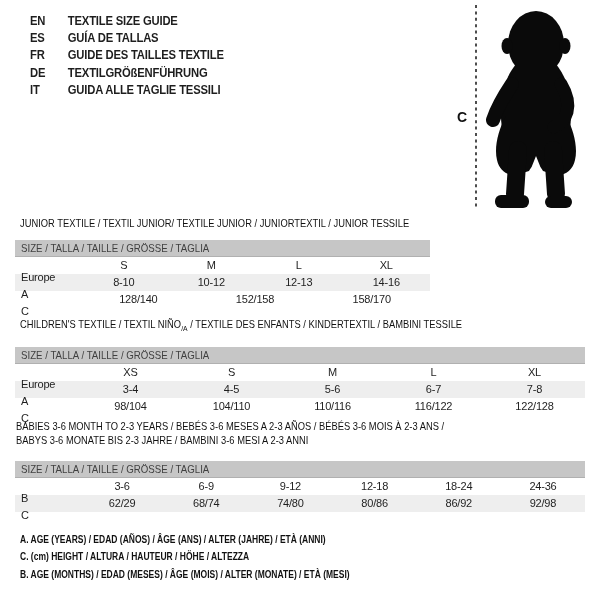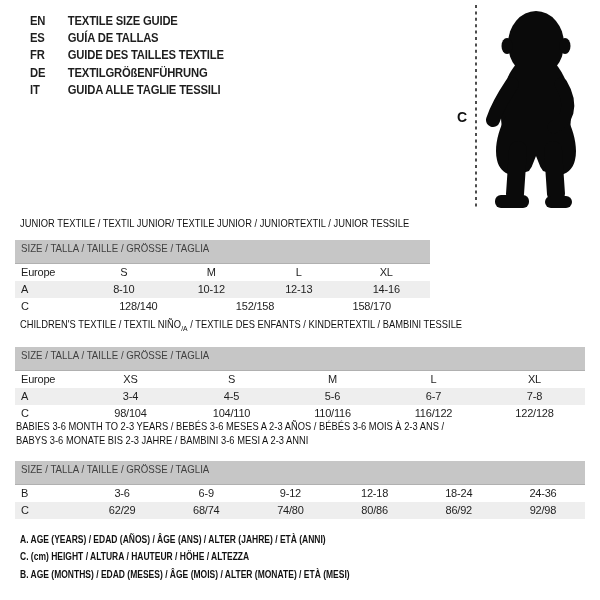--- a/index.html
+++ b/index.html
@@ -20,26 +20,26 @@
 
   
   .figure{position:absolute;left:450px;top:0;width:140px;height:220px;}
 
   
   .t-title{position:absolute;font-weight:normal;font-size:11px;line-height:12px;color:#111;}
   .t-title3{line-height:13.5px;}
 
   
   .size-table{position:absolute;font-size:11px;}
-  .t-header{height:24px;line-height:17px;background:#c6c6c6;border-bottom:1px solid #b0b0b0;
+  .t-header{height:17px;line-height:17px;background:#c6c6c6;border-bottom:1px solid #b0b0b0;
             color:#3f3f3f;padding-left:6px;box-sizing:border-box;}
   .t-header .cond-sm{display:inline-block;transform:scaleX(0.88);transform-origin:0 50%;white-space:nowrap;}
   .t-row{display:flex;height:17px;line-height:17px;letter-spacing:-0.2px;}
   .t-row.shaded{background:#eeeeee;}
-  .t-label{width:65px;padding-left:6px;box-sizing:border-box;}
+  .t-label{width:65px;padding-left:6px;box-sizing:border-box;margin-top:12px;}
   .t-cell{flex:1;text-align:center;}
 
   
   .notes{position:absolute;left:20px;top:531px;}
   .note{height:17.4px;line-height:17.4px;font-weight:bold;font-size:10px;color:#111;}
 </style>
 </head>
 <body>
 
 <div class="langs">

